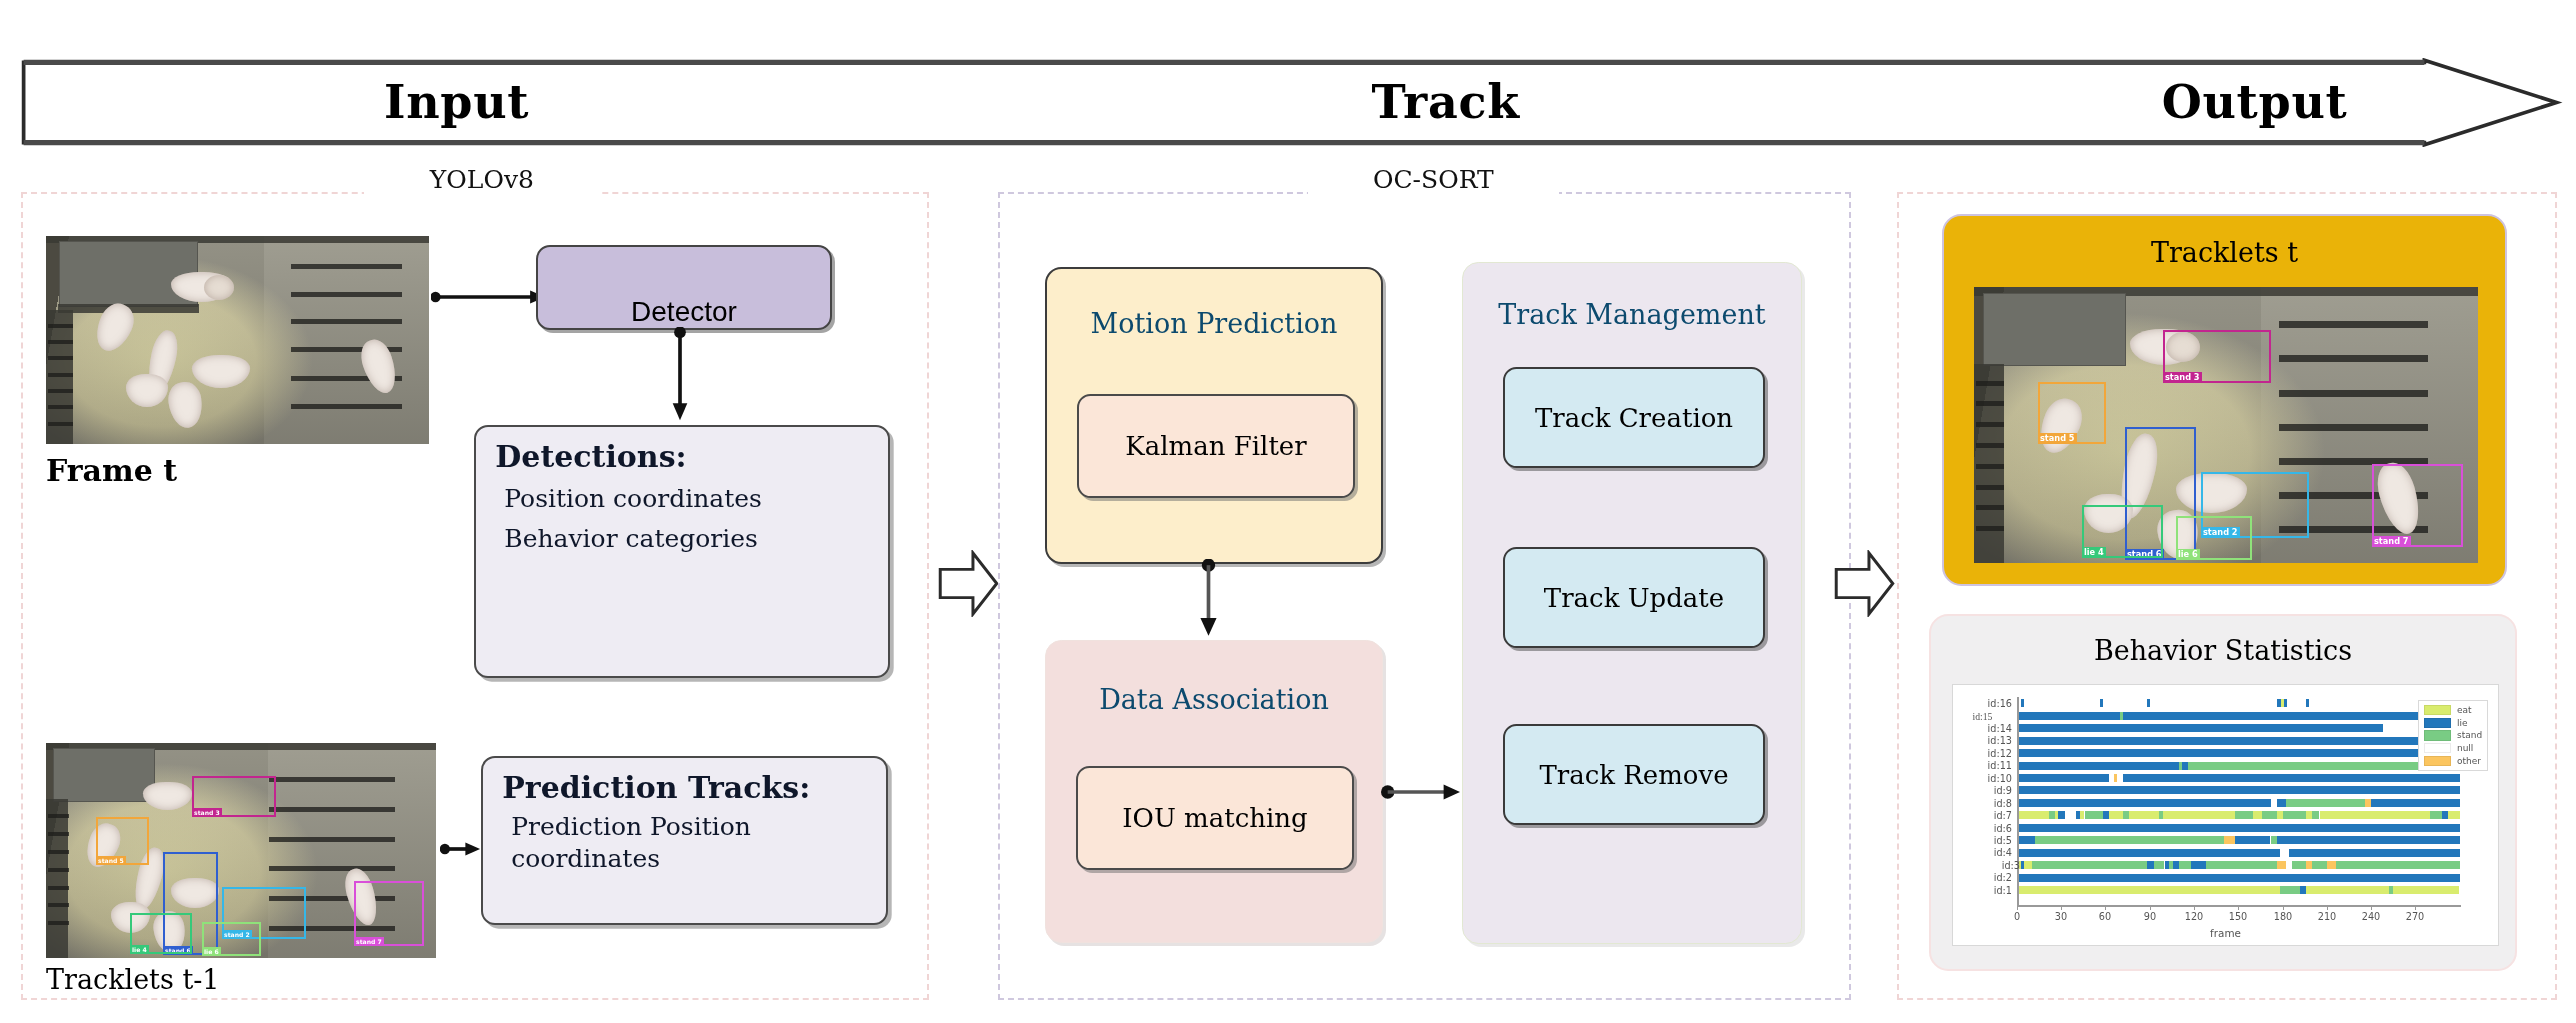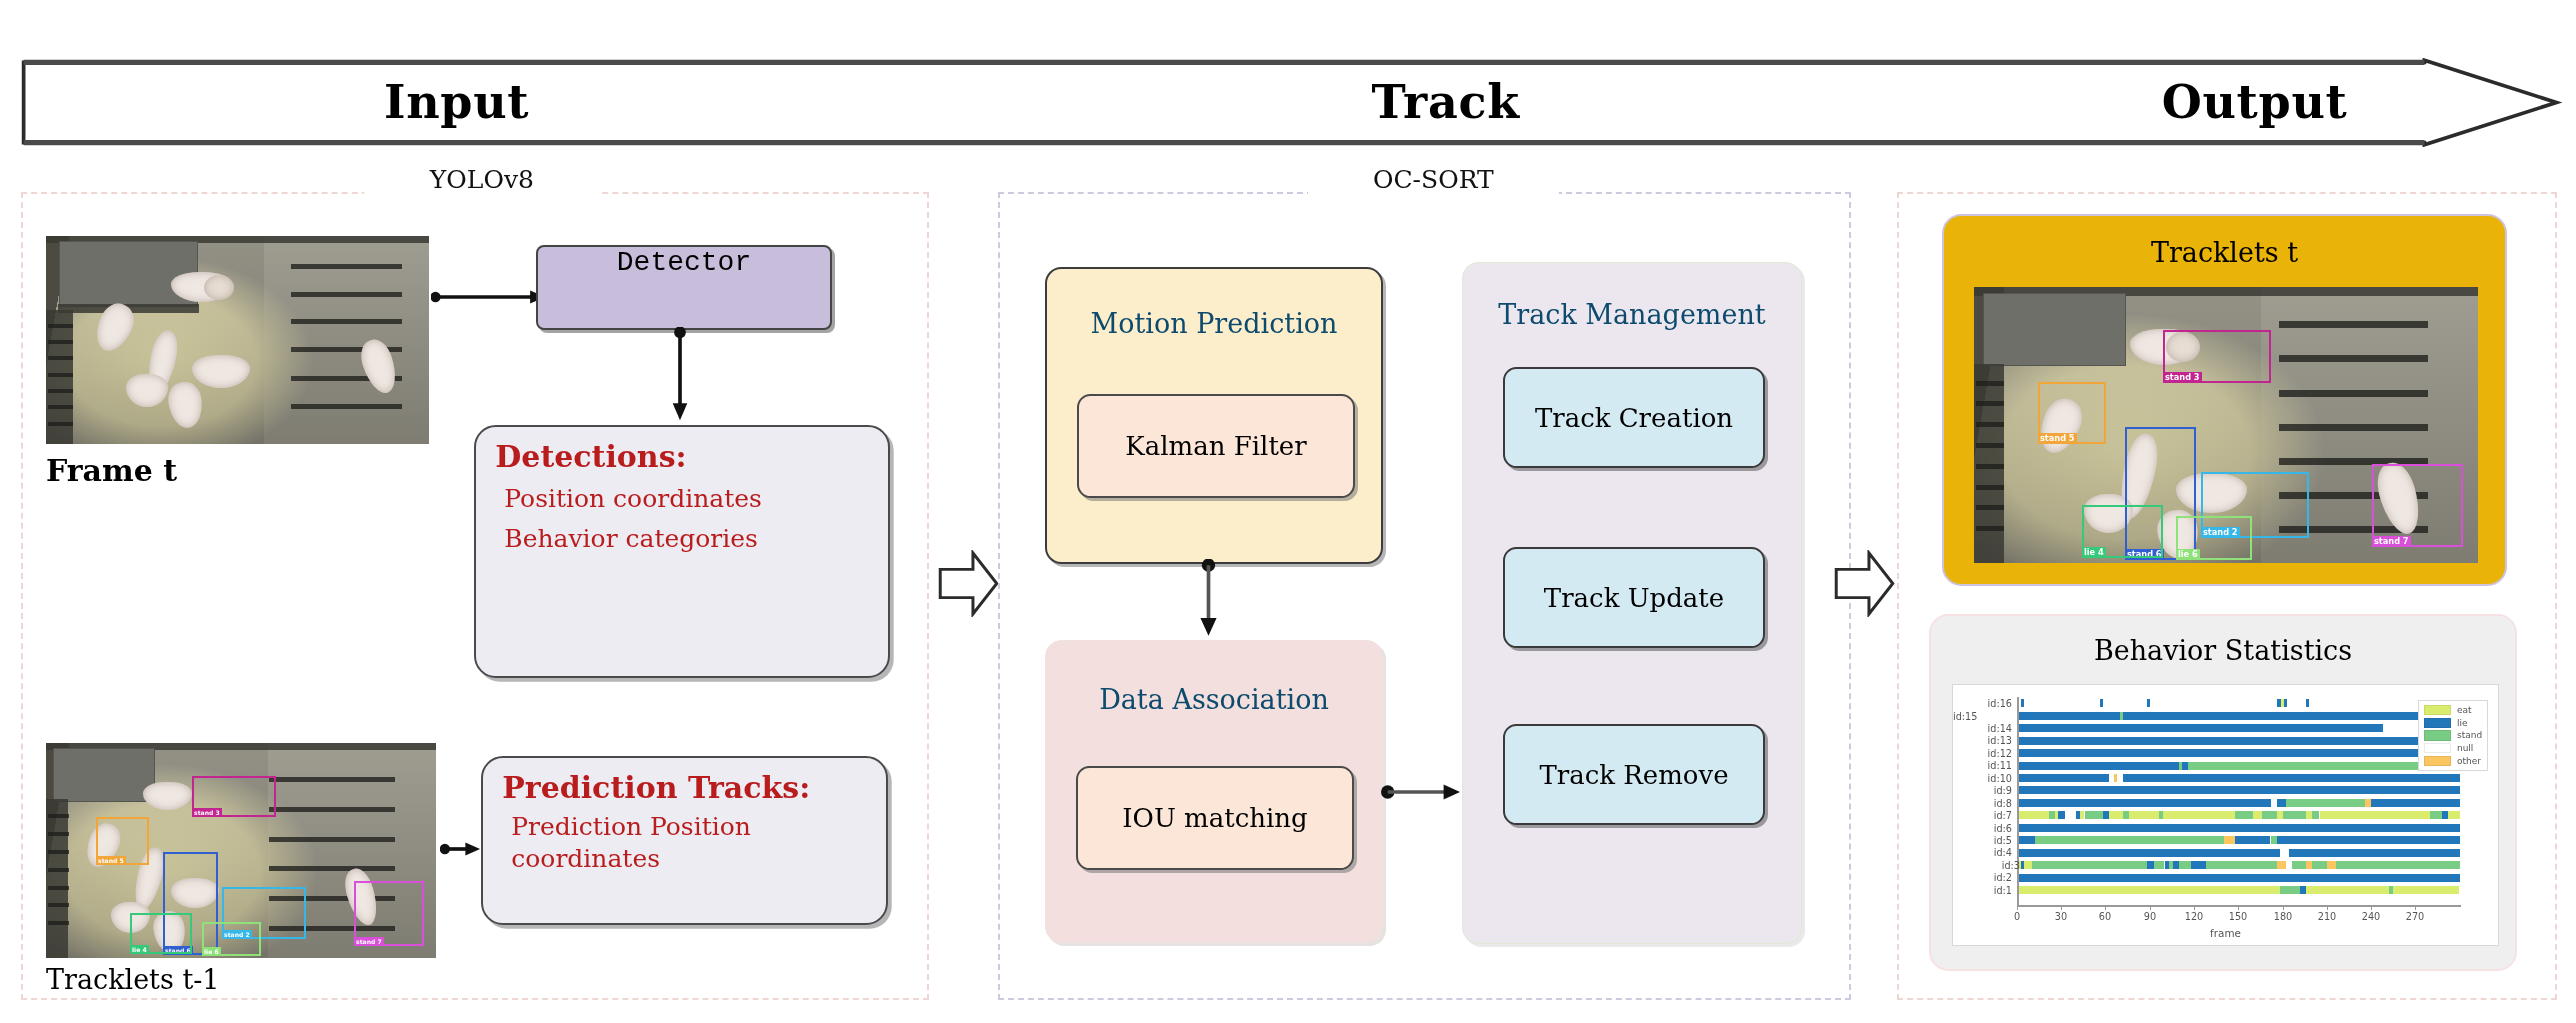--- a/index.html
+++ b/index.html
@@ -61,33 +61,33 @@
   .dbox { position:absolute; border-width:2.2px; border-style:solid; box-sizing:border-box; }
   .dlabel {
     position:absolute; font-family:"DejaVu Sans", sans-serif;
     font-size:8.2px; font-weight:bold; color:#fff; line-height:1;
     padding:1.5px 2.2px; white-space:nowrap;
   }
 
   
   .node {
     position:absolute; box-sizing:border-box;
-    border:2.2px solid #444; border-radius:8px;
+    border:2.2px solid #444; border-radius:14px;
     box-shadow: 3px 3px 0 rgba(90,90,90,.55);
-    display:flex; align-items:flex-start; justify-content:center;
-    font-family:Liberation Mono, monospace; color:#000;
+    display:flex; align-items:flex-end; justify-content:center;
+    font-family:Liberation Sans, sans-serif; color:#000;
   }
   .node-detector { background:#c8bedb; }
 
   .detail-box {
     position:absolute; box-sizing:border-box;
-    border:2.2px solid #4a4a4a; border-radius:22px;
+    border:2.2px solid #4a4a4a; border-radius:14px;
     background:#eeecf3; box-shadow: 3.7px 3.7px 0 rgba(110,110,110,.5);
     padding:12px 19.3px;
-    font-family:"DejaVu Serif", serif; color:#b91c1c;
+    font-family:"DejaVu Serif", serif; color:#0f172a;
   }
   .detail-title { font-weight:bold; font-size:30px; margin-bottom:7.4px; }
   .detail-line  { font-size:25px; margin:10.4px 0 10.4px 9px; }
 
   
   .group-box { position:absolute; box-sizing:border-box; border-radius:16.3px; }
   #grp-motion { background:#fdeecb; border:2.2px solid #3c3c3c;
                 box-shadow:3px 3px 0 rgba(110,110,110,.5); }
   #grp-assoc  { background:#f3dfdd; border:1.5px solid #f0e2de;
                 box-shadow:3px 3px 0 rgba(200,190,190,.45); }
@@ -493,21 +493,21 @@
         <div class="seg" style="left: 263px; top: 189px; width: 20.7px; height: 7.7px; background: rgb(121, 204, 132);"></div>
         <div class="seg" style="left: 283px; top: 189px; width: 5.9px; height: 7.7px; background: rgb(34, 119, 187);"></div>
         <div class="seg" style="left: 289px; top: 189px; width: 83px; height: 7.7px; background: rgb(217, 236, 110);"></div>
         <div class="seg" style="left: 372px; top: 189px; width: 4.4px; height: 7.7px; background: rgb(121, 204, 132);"></div>
         <div class="seg" style="left: 376px; top: 189px; width: 66px; height: 7.7px; background: rgb(217, 236, 110);"></div>
       </div>
     <div class="axis-line" style="left:64px; top:12px; width:1.5px; height:208px;"></div>
     <div class="axis-line" style="left:64px; top:220px; width:444px; height:1.5px;"></div>
     <div id="chart-ylabels">
         <div class="ylab" style="top: 18px; width: 59px; left: 0px; text-align: right; padding-right: 6px;">id:16</div>
-        <div class="ylab" style="top: 31px; width: 59px; left: 0px; text-align: left; padding-right: 6px;">id:15</div>
+        <div class="ylab" style="top: 31px; width: 59px; left: 0px; text-align: center; padding-right: 6px; font-family: Liberation Serif, serif;">id:15</div>
         <div class="ylab" style="top: 43px; width: 59px; left: 0px; text-align: right; padding-right: 6px;">id:14</div>
         <div class="ylab" style="top: 55px; width: 59px; left: 0px; text-align: right; padding-right: 15px;">id:13</div>
         <div class="ylab" style="top: 68px; width: 59px; left: 0px; text-align: right; padding-right: 6px;">id:12</div>
         <div class="ylab" style="top: 80px; width: 59px; left: 0px; text-align: right; padding-right: 6px;">id:11</div>
         <div class="ylab" style="top: 93px; width: 59px; left: 0px; text-align: right; padding-right: 6px;">id:10</div>
         <div class="ylab" style="top: 105px; width: 59px; left: 0px; text-align: right; padding-right: 6px;">id:9</div>
         <div class="ylab" style="top: 118px; width: 59px; left: 0px; text-align: right; padding-right: 6px;">id:8</div>
         <div class="ylab" style="top: 130px; width: 59px; left: 0px; text-align: right; padding-right: 6px;">id:7</div>
         <div class="ylab" style="top: 143px; width: 59px; left: 0px; text-align: right; padding-right: 2px;">id:6</div>
         <div class="ylab" style="top: 155px; width: 59px; left: 0px; text-align: right; padding-right: 6px;">id:5</div>

